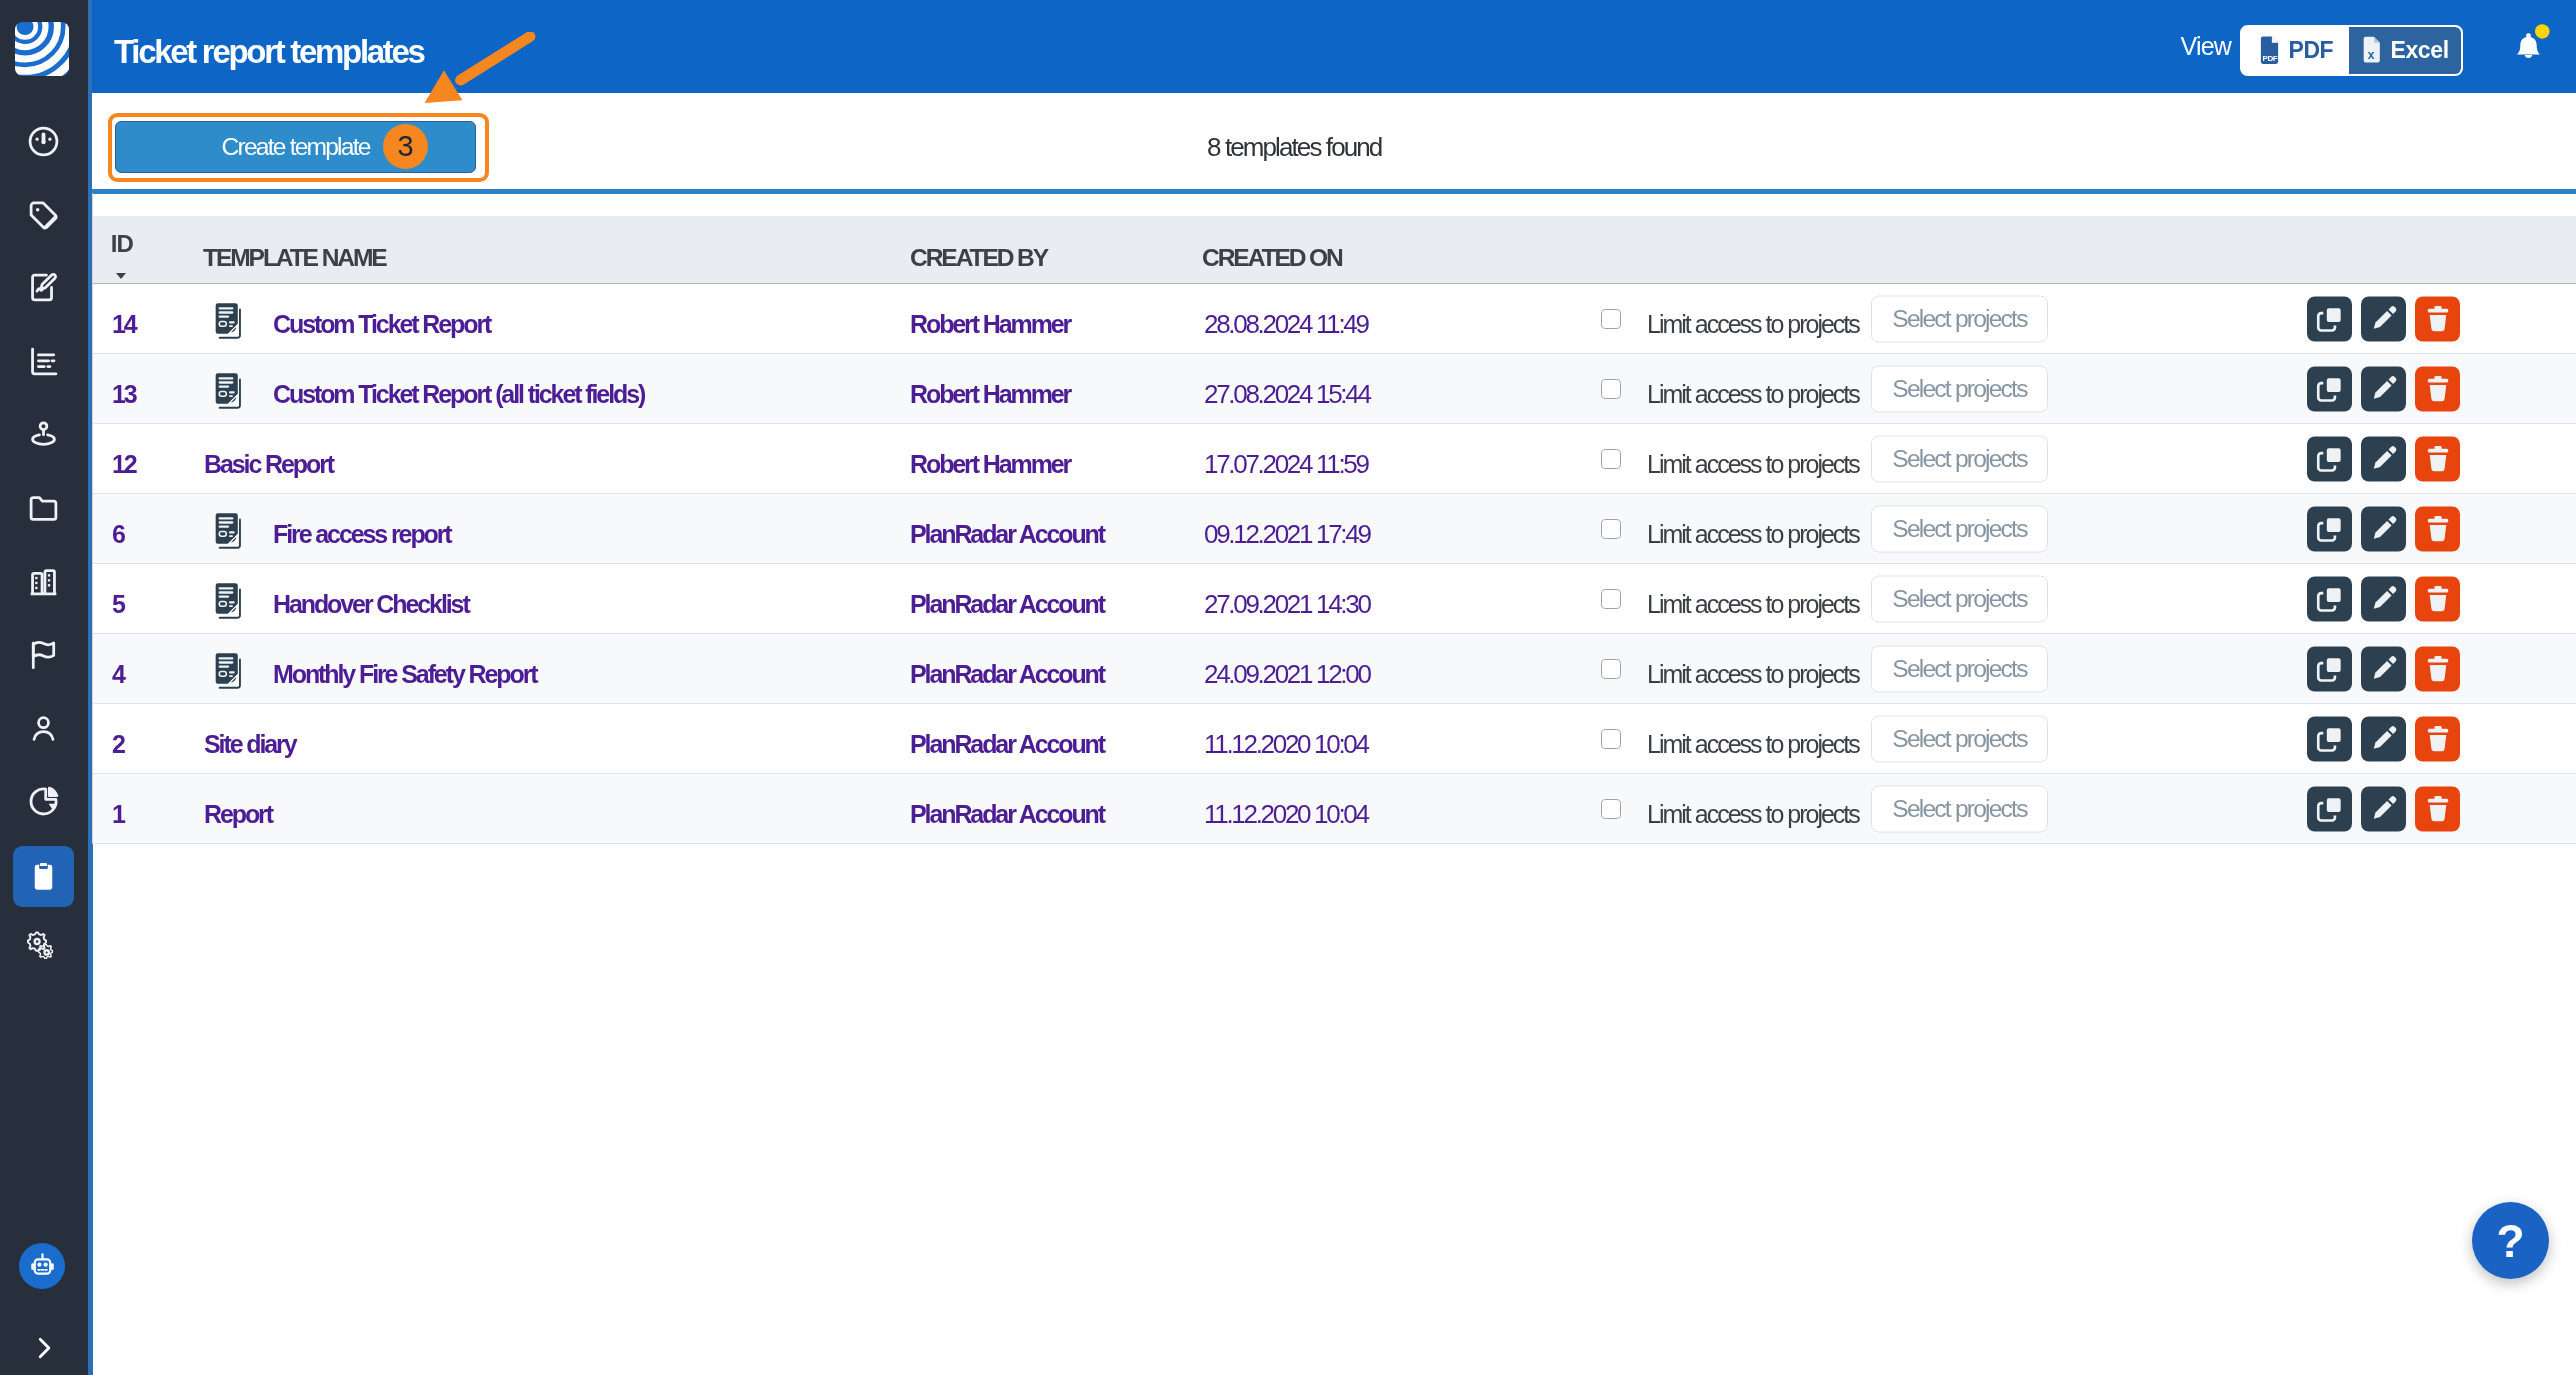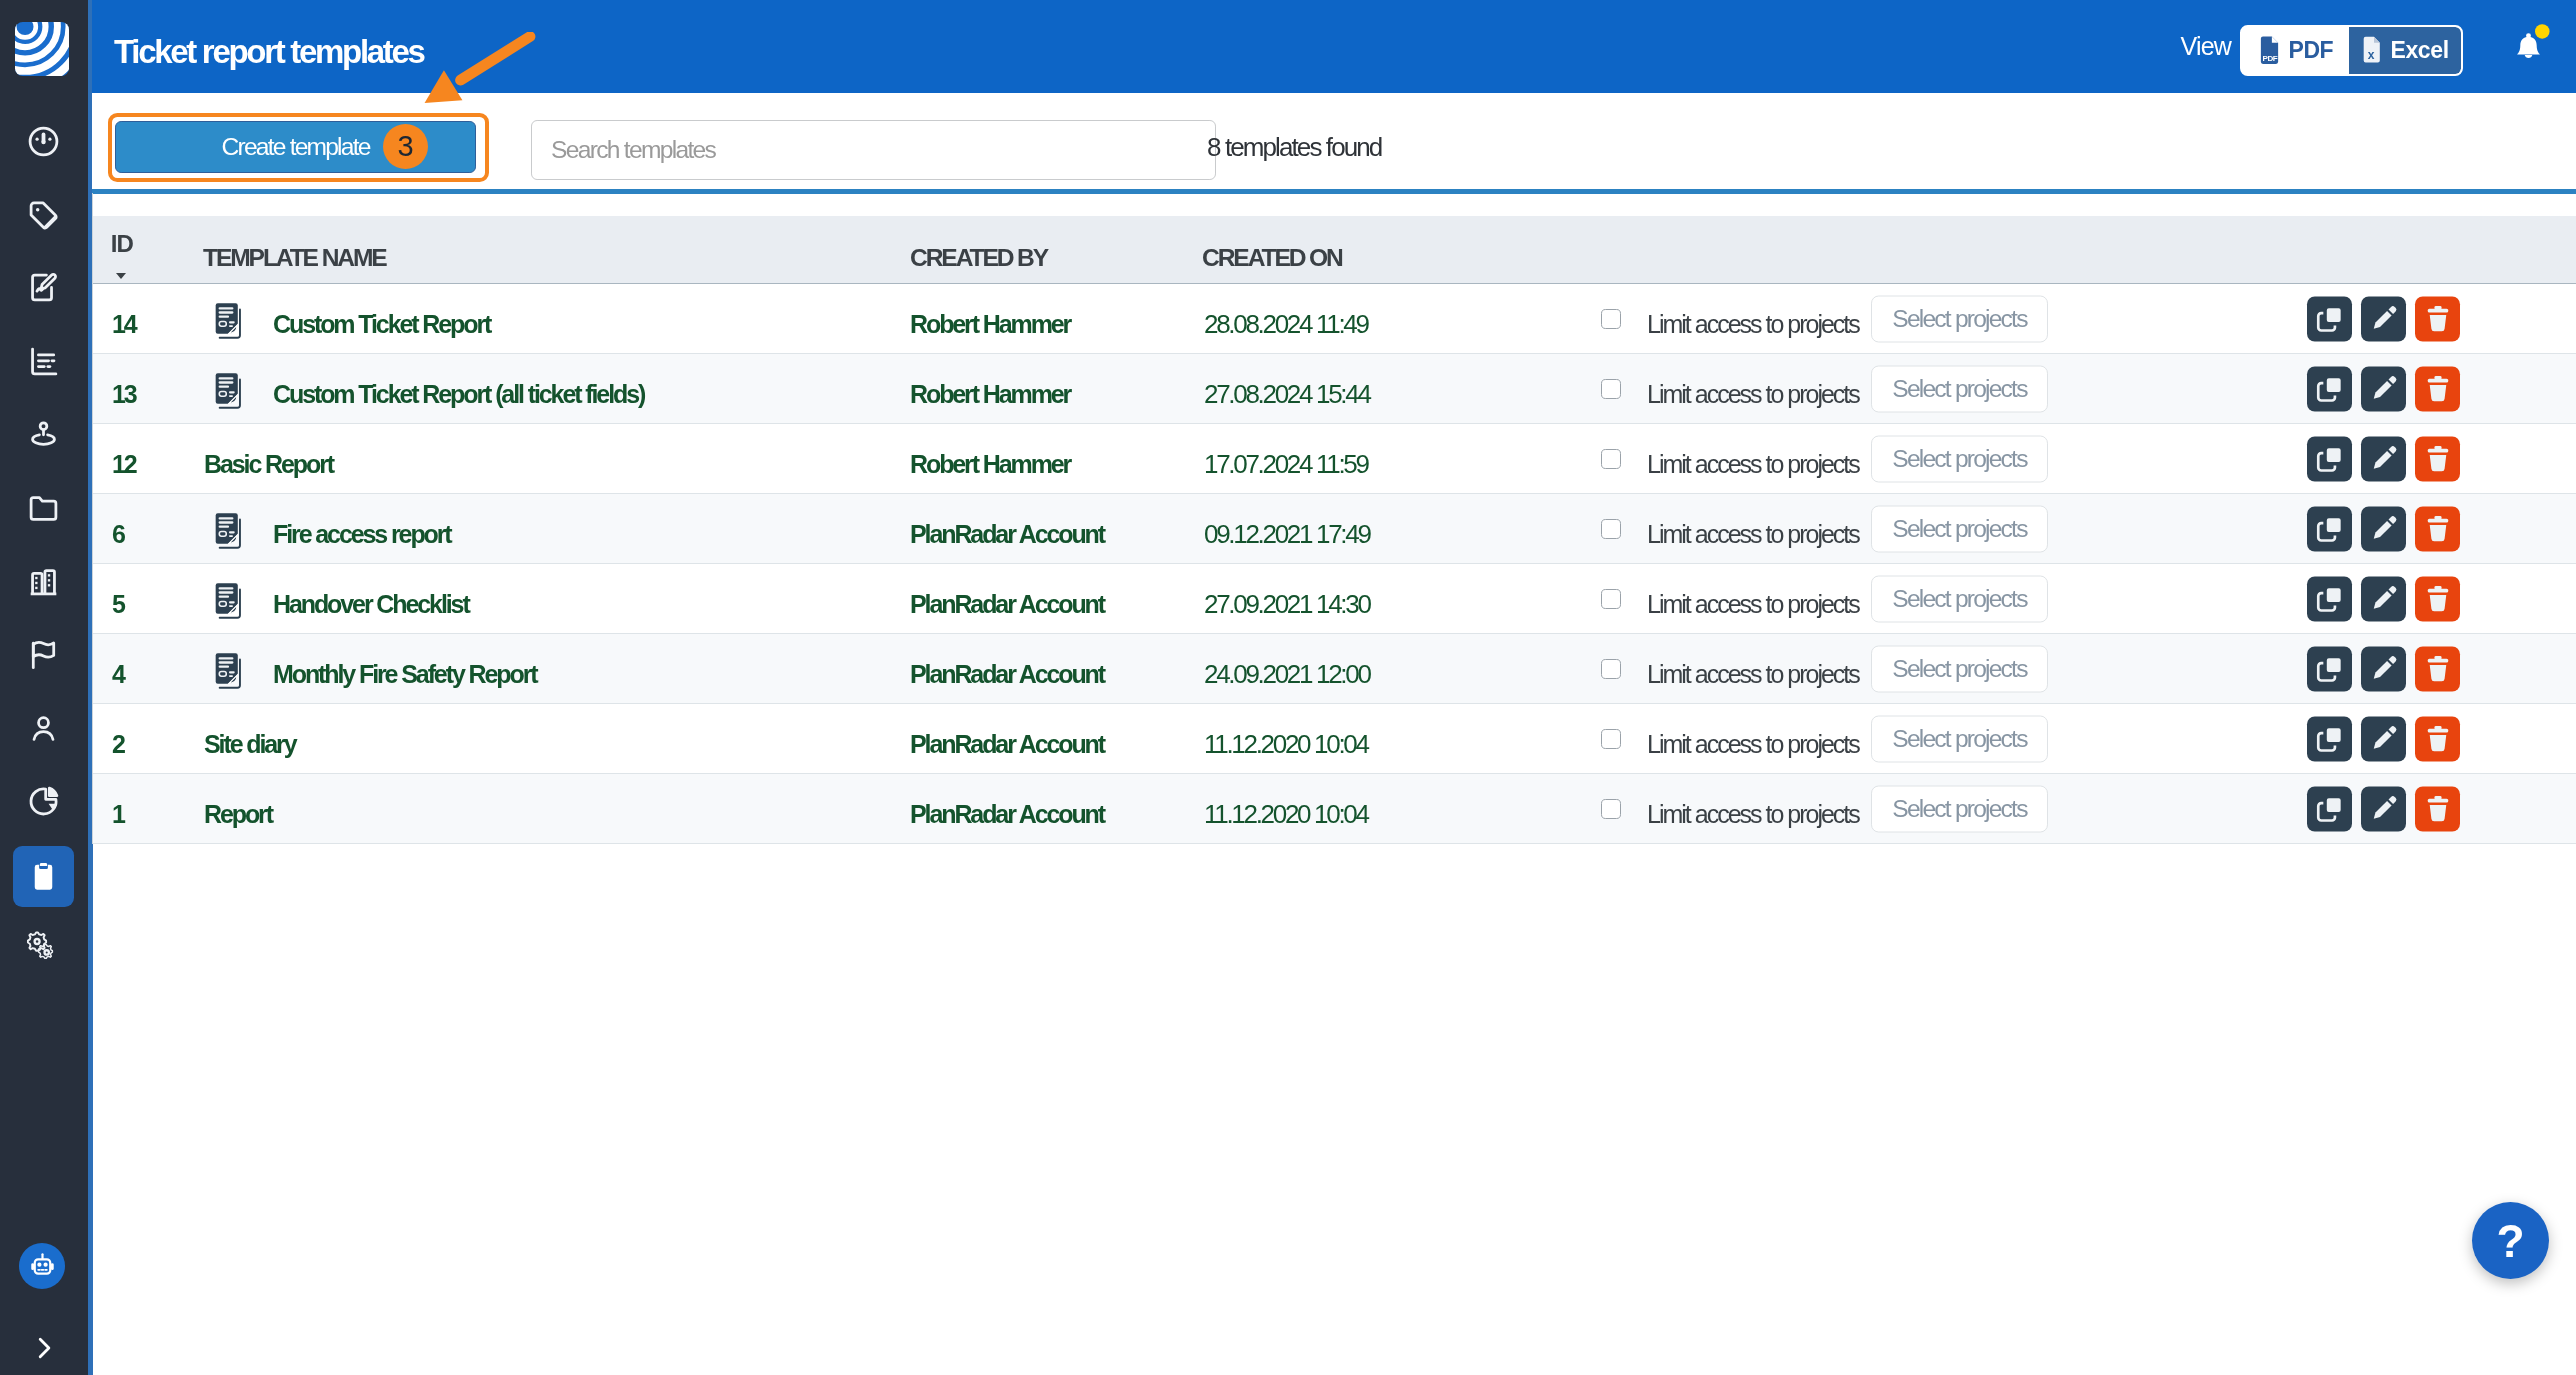--- a/index.html
+++ b/index.html
@@ -30,21 +30,21 @@
 .found { position:absolute; left:1115px; top:39px; color:#2f3338; font-size:26px; letter-spacing:-1.9px; }
 .arrow { position:absolute; left:307px; top:-61px; }
 .blueline { position:absolute; left:92px; top:189px; width:2484px; height:4.6px; background:#2c82c2; }
 
 .tablewrap { position:absolute; left:92px; top:193px; width:2484px; border-left:0.8px solid #ccd4da; }
 .thead { position:relative; margin-top:23px; height:68px; background:#e9edf2; border-bottom:1.5px solid #a9b6c0;padding-left:16px; }
 .th { position:absolute; top:28px; color:#3b4146; font-size:24.6px; font-weight:bold; letter-spacing:-2.1px; }
 .sortri { position:absolute; left:23px; top:57px; width:0; height:0; border-left:5.4px solid transparent; border-right:5.4px solid transparent; border-top:6.1px solid #3b4146; }
 .row { position:relative; height:70px; border-bottom:0.8px solid #dee4e8; background:#ffffff; }
 .row.alt { background:#f7f9fb; }
-.cell { position:absolute; top:calc(50% + 5.4px); transform:translateY(-50%); color:#14532d; font-size:25px; letter-spacing:-2.1px; }
+.cell { position:absolute; top:calc(50% + 5.4px); transform:translateY(-50%); color:#4c1d95; font-size:25px; letter-spacing:-2.1px; }
 .c-id { left:19px; font-weight:bold; }
 .c-ic { left:121px; top:calc(50% + 2.3px); transform:translateY(-50%); position:absolute; }
 .c-nm { left:180px; font-weight:bold; }
 .c-nm.noicon { left:111px;text-align:center; }
 .c-by { left:817px; font-weight:bold; }
 .c-on { left:1111px; font-size:26px; letter-spacing:-2.3px; }
 .chk { left:1508px; width:20px; height:20px; border:1.5px solid #9aa2a9; border-radius:4.6px; background:#ffffff; position:absolute; top:50%; transform:translateY(-50%); }
 .c-lim { left:1539px; color:#3a4045; font-size:25px; letter-spacing:-2px;margin-left:15px; }
 .selbtn { position:absolute; left:1778px; top:50%; transform:translateY(-50%); width:177px; height:47px; border:1.5px solid #dfe3e6; border-radius:7.7px; background:#ffffff; color:#8795a3; font-size:24.6px; letter-spacing:-1.8px; display:flex; align-items:center; justify-content:center; }
 .abtn { position:absolute; top:50%; transform:translateY(-50%); width:45px; height:45px; border-radius:7.7px; display:flex; align-items:center; justify-content:center; }
@@ -213,21 +213,20 @@
   </svg>
 </div>
 <div class="toolbar">
   <div class="ring">
     <div class="cbtn">Create template<div class="badge">3</div></div>
   </div>
   <svg class="arrow" width="230" height="107" viewBox="0 0 300 140">
     <line x1="171" y1="6" x2="80" y2="63" stroke="#f6861f" stroke-width="14" stroke-linecap="round"></line>
     <polygon points="33,93 58.3,50.2 82.5,89.4" fill="#f6861f"></polygon>
   </svg>
-  <div class="search">Search templates</div>
   <div class="found">8 templates found</div>
 </div>
 <div class="blueline"></div>
 <div class="tablewrap">
   <div class="thead">
     <div class="th" style="left:17.7px; top:14px; font-size:24px; letter-spacing:-0.8px">ID</div>
     <div class="sortri"></div>
     <div class="th" style="left:110px">TEMPLATE NAME</div>
     <div class="th" style="left:817px">CREATED BY</div>
     <div class="th" style="left:1109px">CREATED ON</div>

